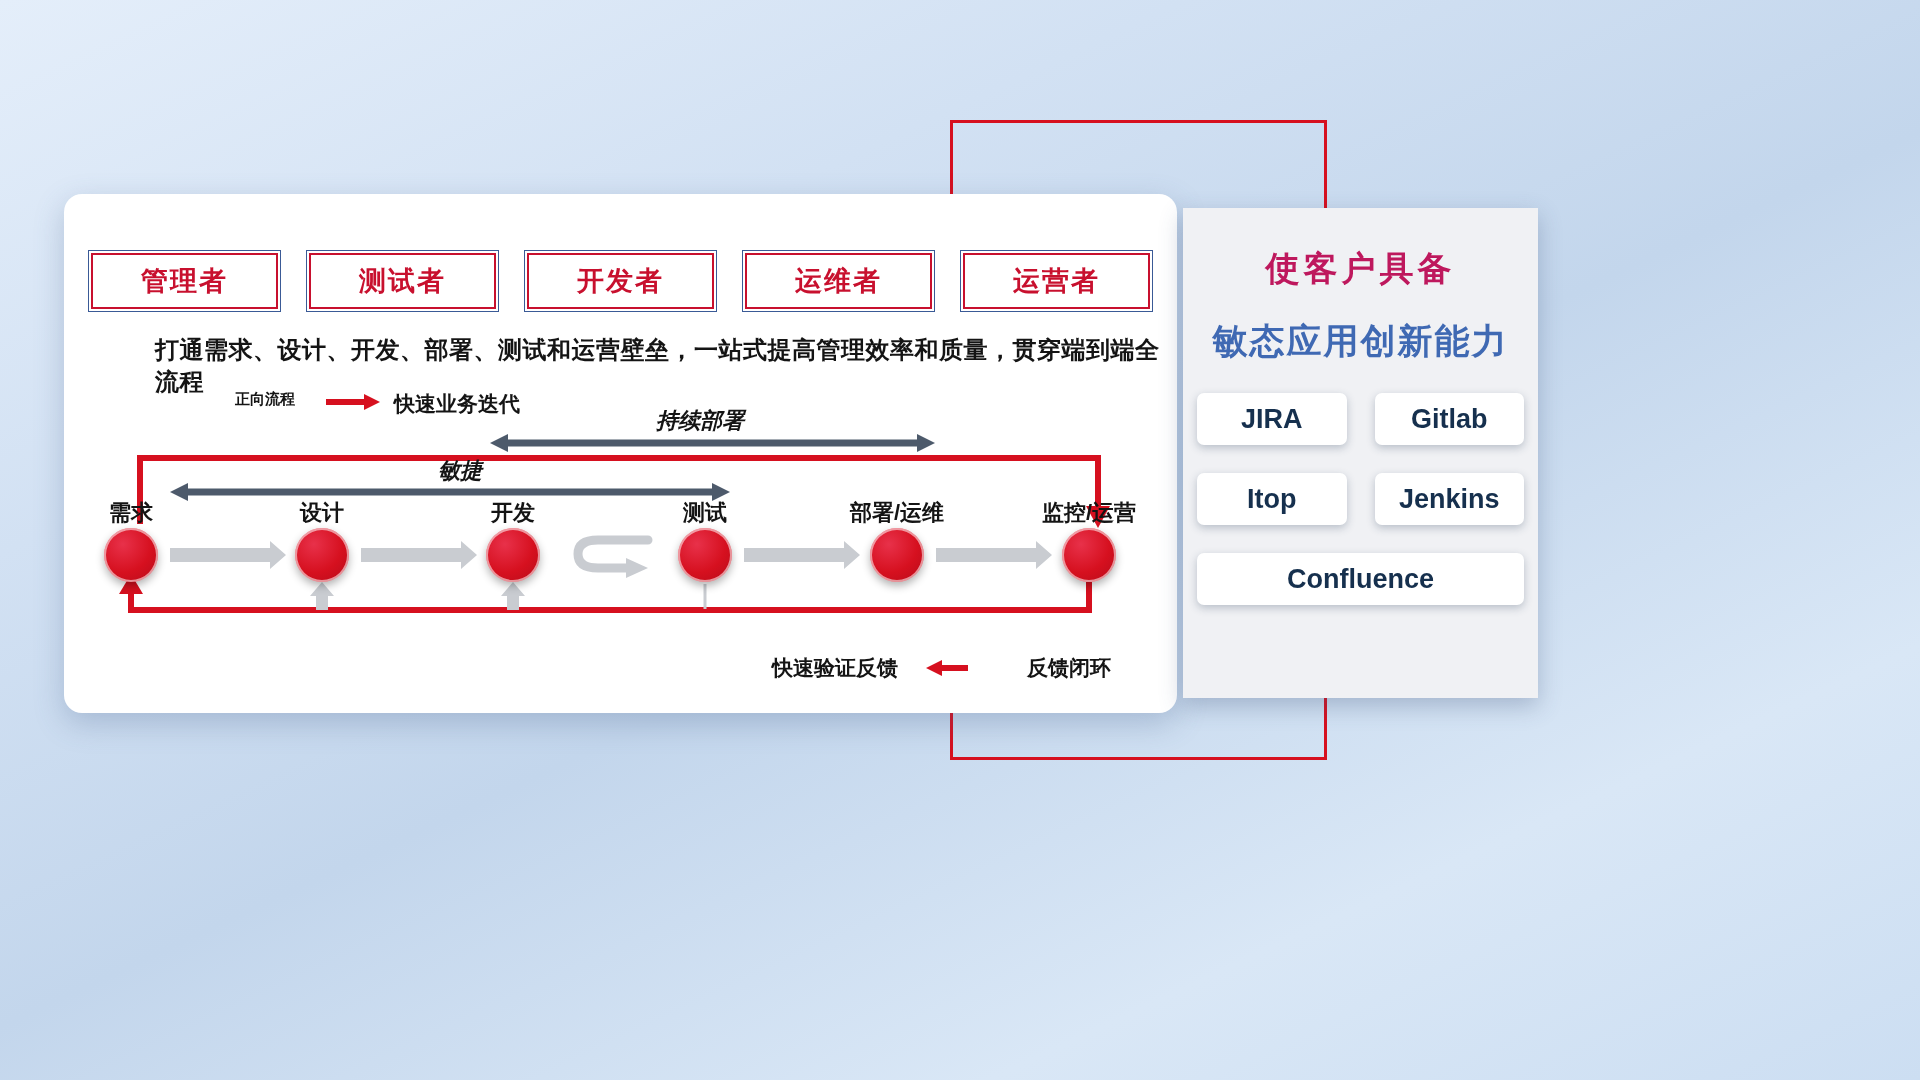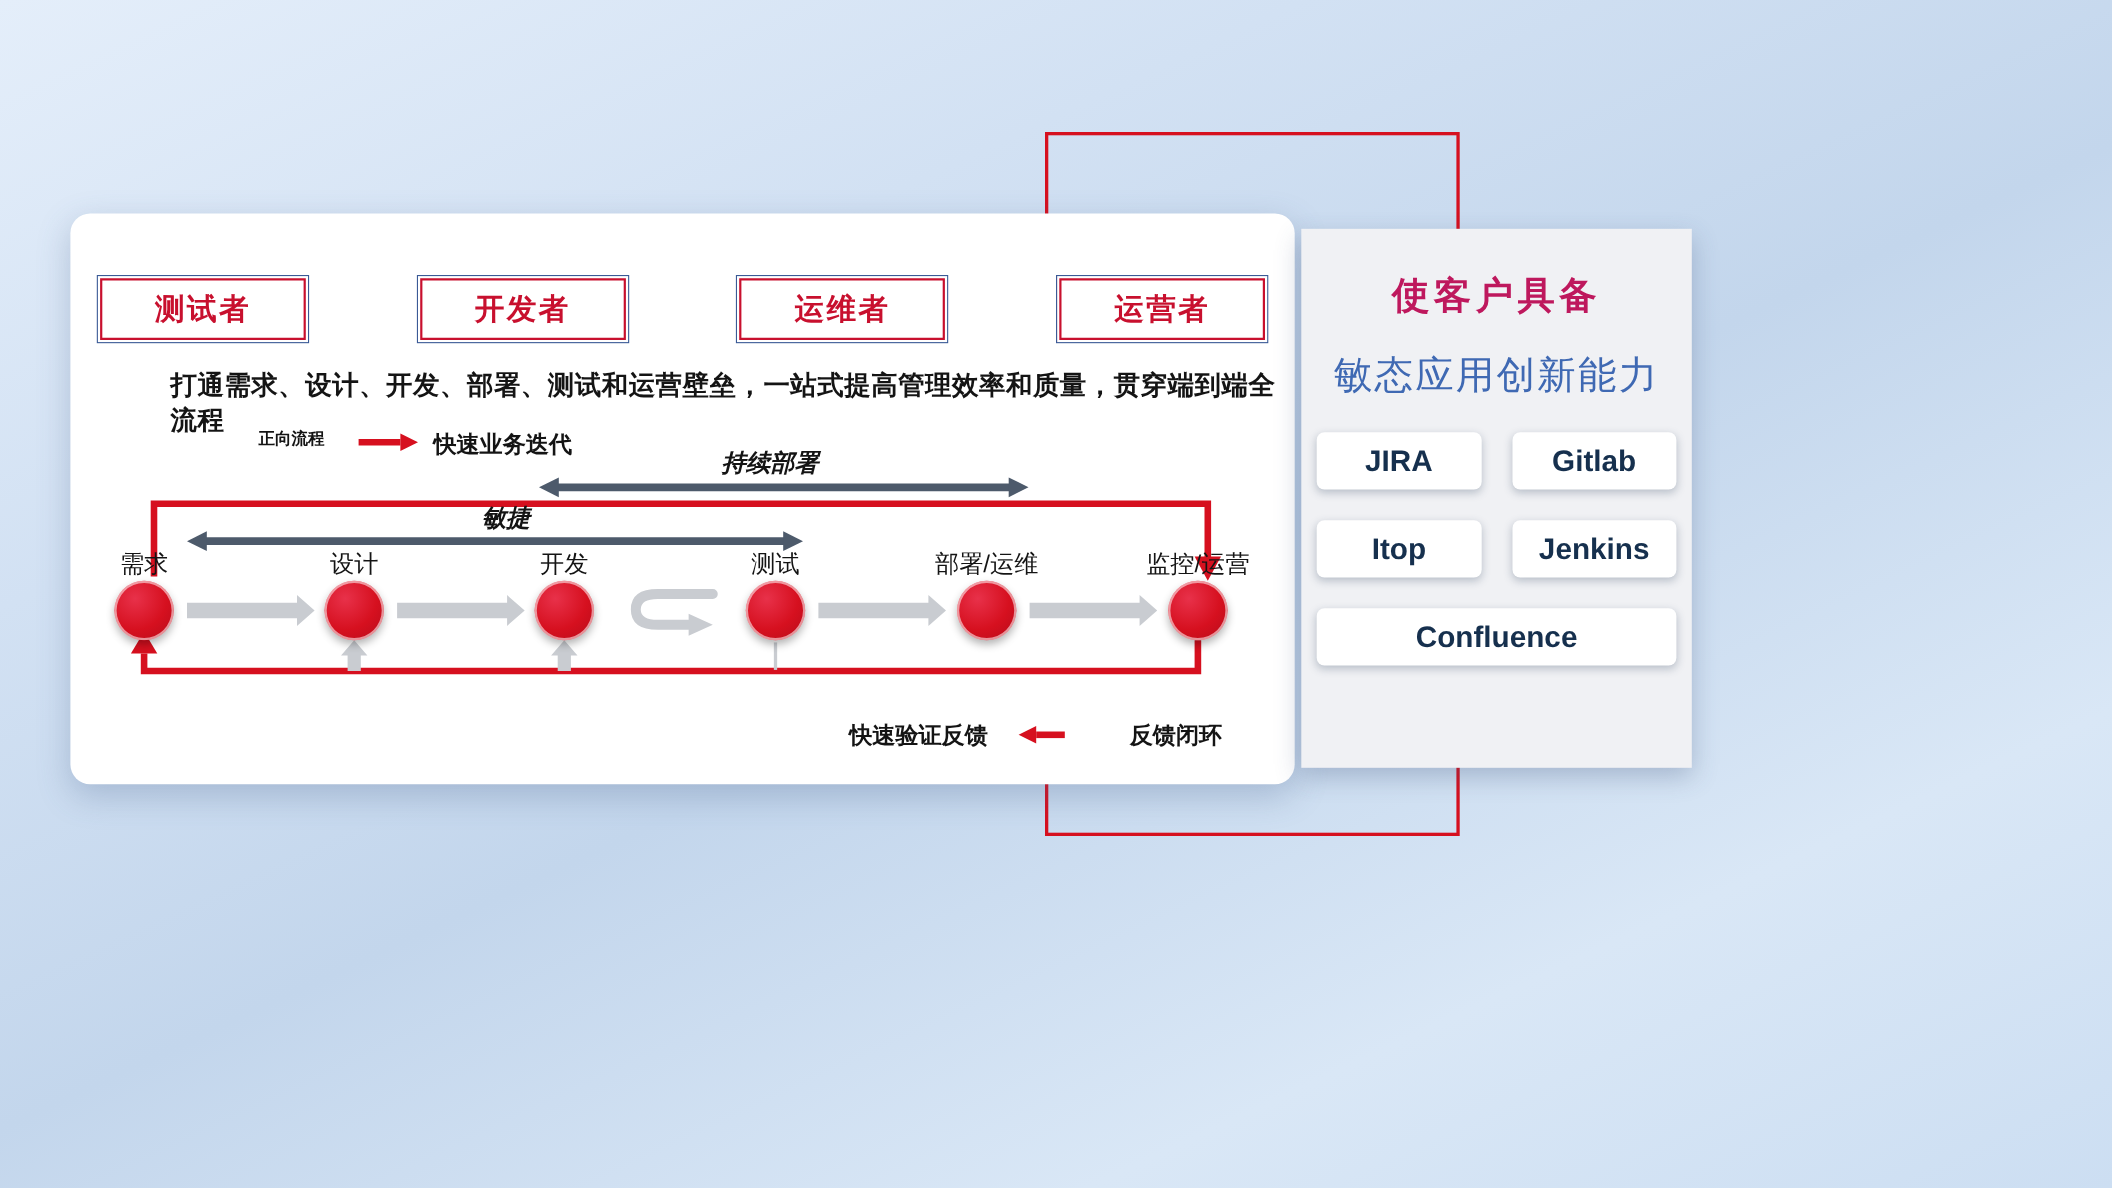--- a/index.html
+++ b/index.html
@@ -42,41 +42,41 @@
     font-size: 24px; font-weight: bold; color: #141414; letter-spacing: 0.5px; margin-left: 43px;
   }
 
   .diagram-svg { position: absolute; inset: 0; width: 1113px; height: 519px; }
 
   .lbl { position: absolute; font-weight: bold; color: #141414; white-space: nowrap; }
   .lbl-center { transform: translateX(-50%); font-style: italic; }
 
   .stage-label {
     position: absolute; top: 304px; transform: translateX(-50%);
-    font-weight: normal; font-size: 22px; color: #141414; white-space: nowrap;
+    font-weight: bold; font-size: 22px; color: #141414; white-space: nowrap;
   }
   .stage-dot {
     position: absolute; top: 334px; width: 54px; height: 54px; border-radius: 50%;
     background: radial-gradient(circle at 35% 30%, #e8314a 0%, #d6101f 55%, #b50c1a 100%);
     box-shadow: 0 4px 8px rgba(0,0,0,0.30), inset 0 0 0 2px rgba(255,255,255,0.55);
   }
 
   
   .panel {
     position: absolute; left: 1183px; top: 208px; width: 355px; height: 490px;
     background: #f0f1f4; box-shadow: 0 8px 22px rgba(60, 80, 120, 0.30);
     z-index: 3;
   }
   .panel-title-1 {
     margin-top: 38px; text-align: center;
     color: #be185d; font-weight: bold; font-size: 34px; letter-spacing: 4px;
   }
   .panel-title-2 {
     margin-top: 26px; text-align: center;
-    color: #3f69b3; font-weight: normal; font-size: 35px; letter-spacing: 2px;
+    color: #3f69b3; font-weight: bold; font-size: 35px; letter-spacing: 2px;
   }
   .tools {
     position: absolute; left: 14px; right: 14px; top: 185px;
     display: grid; grid-template-columns: 1fr 1fr; column-gap: 22px; row-gap: 29px; gap: 28px;
   }
   .tool-btn {
     height: 52px; background: #ffffff; border-radius: 7px;
     box-shadow: 0 3px 8px rgba(40, 60, 90, 0.28);
     display: flex; align-items: center; justify-content: center;
     font-weight: bold; font-size: 27px; color: #16304e;
@@ -84,20 +84,21 @@
   .tool-wide { grid-column: 1 / -1; }
 </style>
 </head>
 <body>
 
 <div class="red-frame"></div>
 
 <div class="card">
 
   <div class="roles">
+    <div class="role-box">管理者</div>
     <div class="role-box">测试者</div>
     <div class="role-box">开发者</div>
     <div class="role-box">运维者</div>
     <div class="role-box">运营者</div>
   </div>
 
   <div class="desc">打通需求、设计、开发、部署、测试和运营壁垒，一站式提高管理效率和质量，贯穿端到端全流程</div>
 
   <svg class="diagram-svg" viewBox="0 0 1113 519" xmlns="http://www.w3.org/2000/svg">
 

